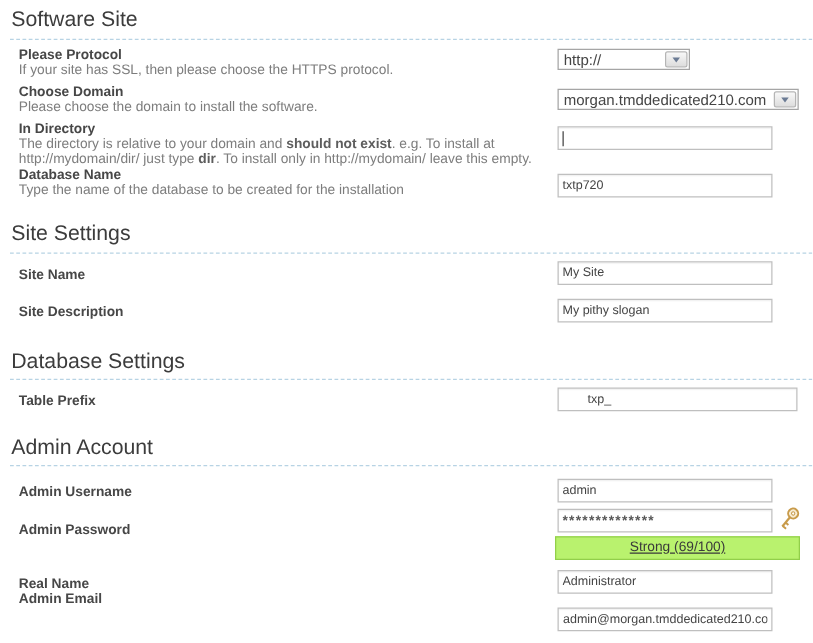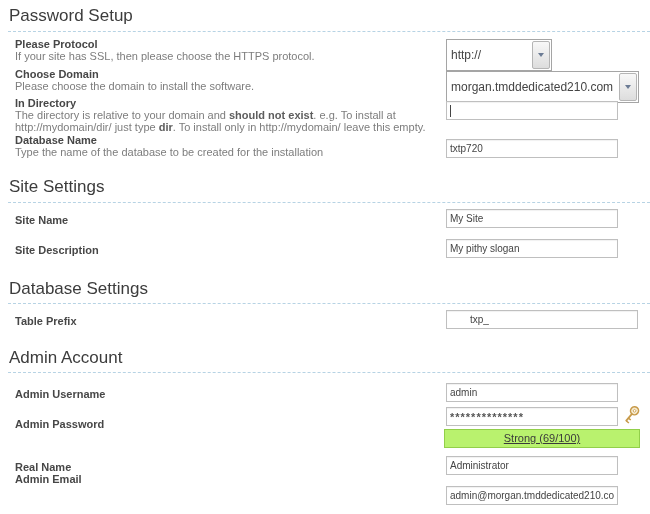--- a/index.html
+++ b/index.html
@@ -20,21 +20,21 @@
     position:absolute;left:15px;width:438px;font-size:11px;line-height:12px;color:#7d7d7d;
   }
   .field-desc b{color:#5d5d5d;}
   .txt-input{
     position:absolute;left:446px;width:164px;height:15px;border:1px solid #bfbfbf;
     background:#fff;font-family:"Liberation Sans",sans-serif;font-size:10px;color:#444;
     padding:1px 3px;margin:0;box-shadow:inset 0 1px 1px rgba(0,0,0,0.06);
   }
   .pw{letter-spacing:1px;font-weight:bold;font-size:11px;color:#555;}
   .sel{
-    position:absolute;left:446px;height:32px;border:1px solid #a5a5a5;background:#fff;
+    position:absolute;left:446px;height:17px;border:1px solid #a5a5a5;background:#fff;
     font-size:12px;color:#444;display:flex;align-items:center;cursor:default;box-sizing:border-box;
   }
   .sel .sel-text{flex:1;padding:0 4px;white-space:nowrap;overflow:hidden;}
   .sel .sel-btn{
     width:16px;align-self:stretch;margin:1px;border:1px solid #b5b5b5;border-radius:2px;
     background:linear-gradient(#f8f8f8,#dddddd);display:flex;align-items:center;justify-content:center;
   }
   .sel .arrow{
     width:0;height:0;border-left:3px solid transparent;border-right:3px solid transparent;
     border-top:4px solid #6b7b94;
@@ -46,21 +46,21 @@
   .caret{
     position:absolute;left:450px;width:1px;height:12px;background:#444;
   }
   .keyicon{position:absolute;left:620px;width:22px;height:24px;cursor:pointer;}
 </style>
 </head>
 <body>
 
 <div id="screen">
 
-  <div class="section-title" style="top:6px">Password Setup</div>
+  <div class="section-title" style="top:6px">Software Site</div>
   <div class="hr" style="top:31px"></div>
 
   <div class="field-label" style="top:38px">Please Protocol</div>
   <div class="field-desc" style="top:50px">If your site has SSL, then please choose the HTTPS protocol.</div>
   <div class="sel" style="top:39px;width:106px">
     <span class="sel-text">http://</span>
     <span class="sel-btn">
         <span class="arrow"></span>
       </span>
   </div>

